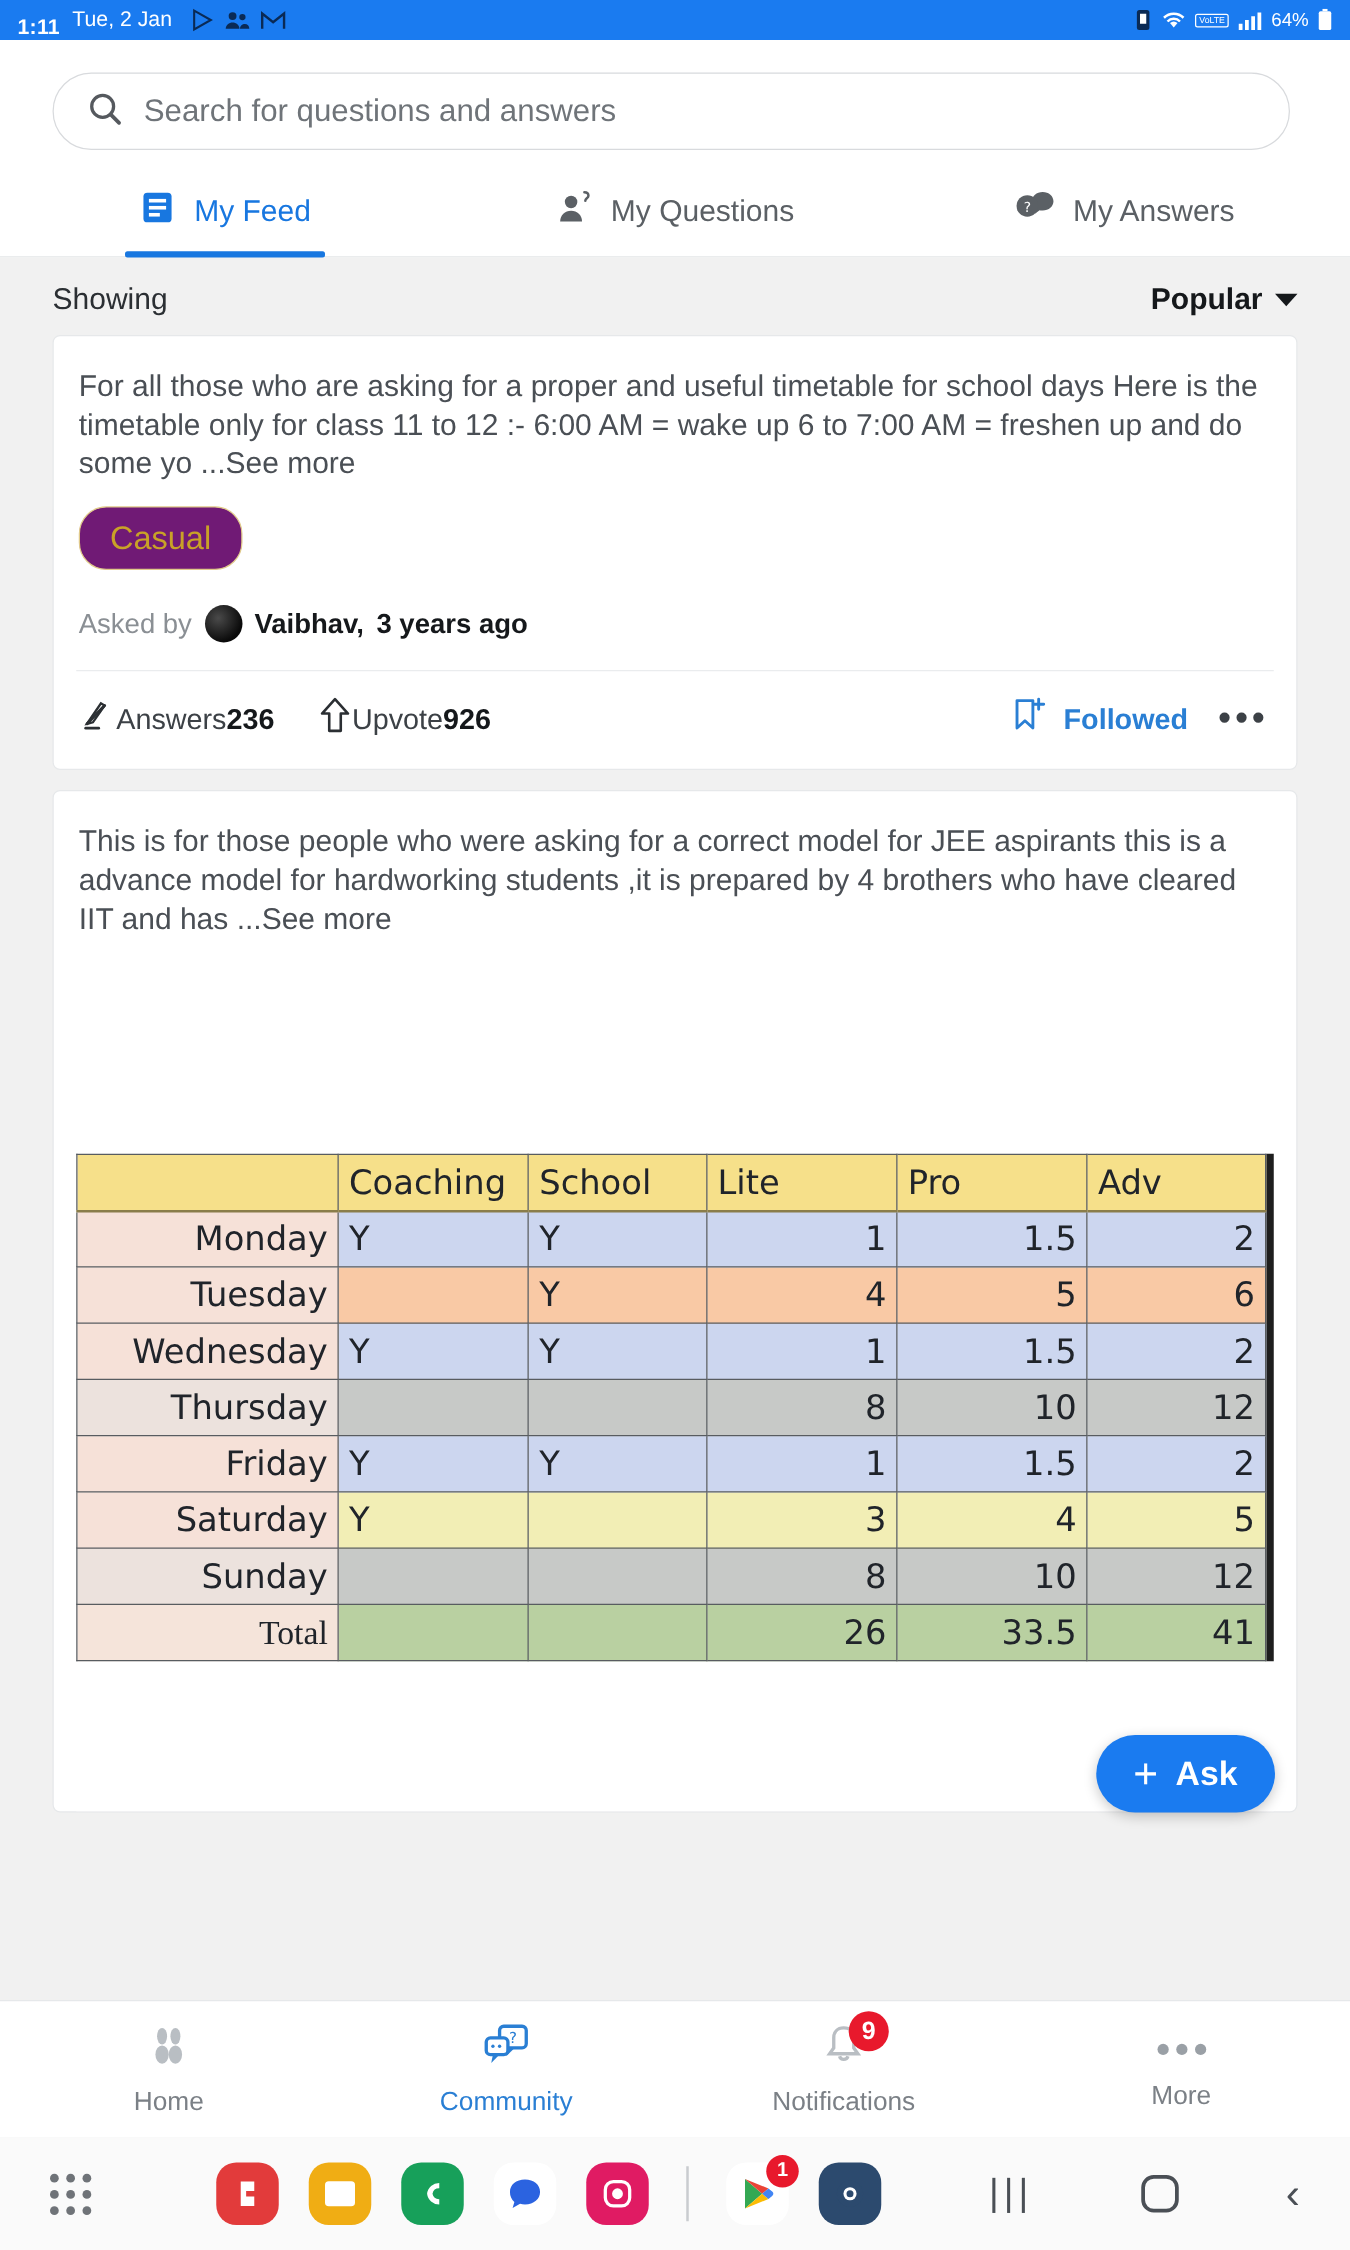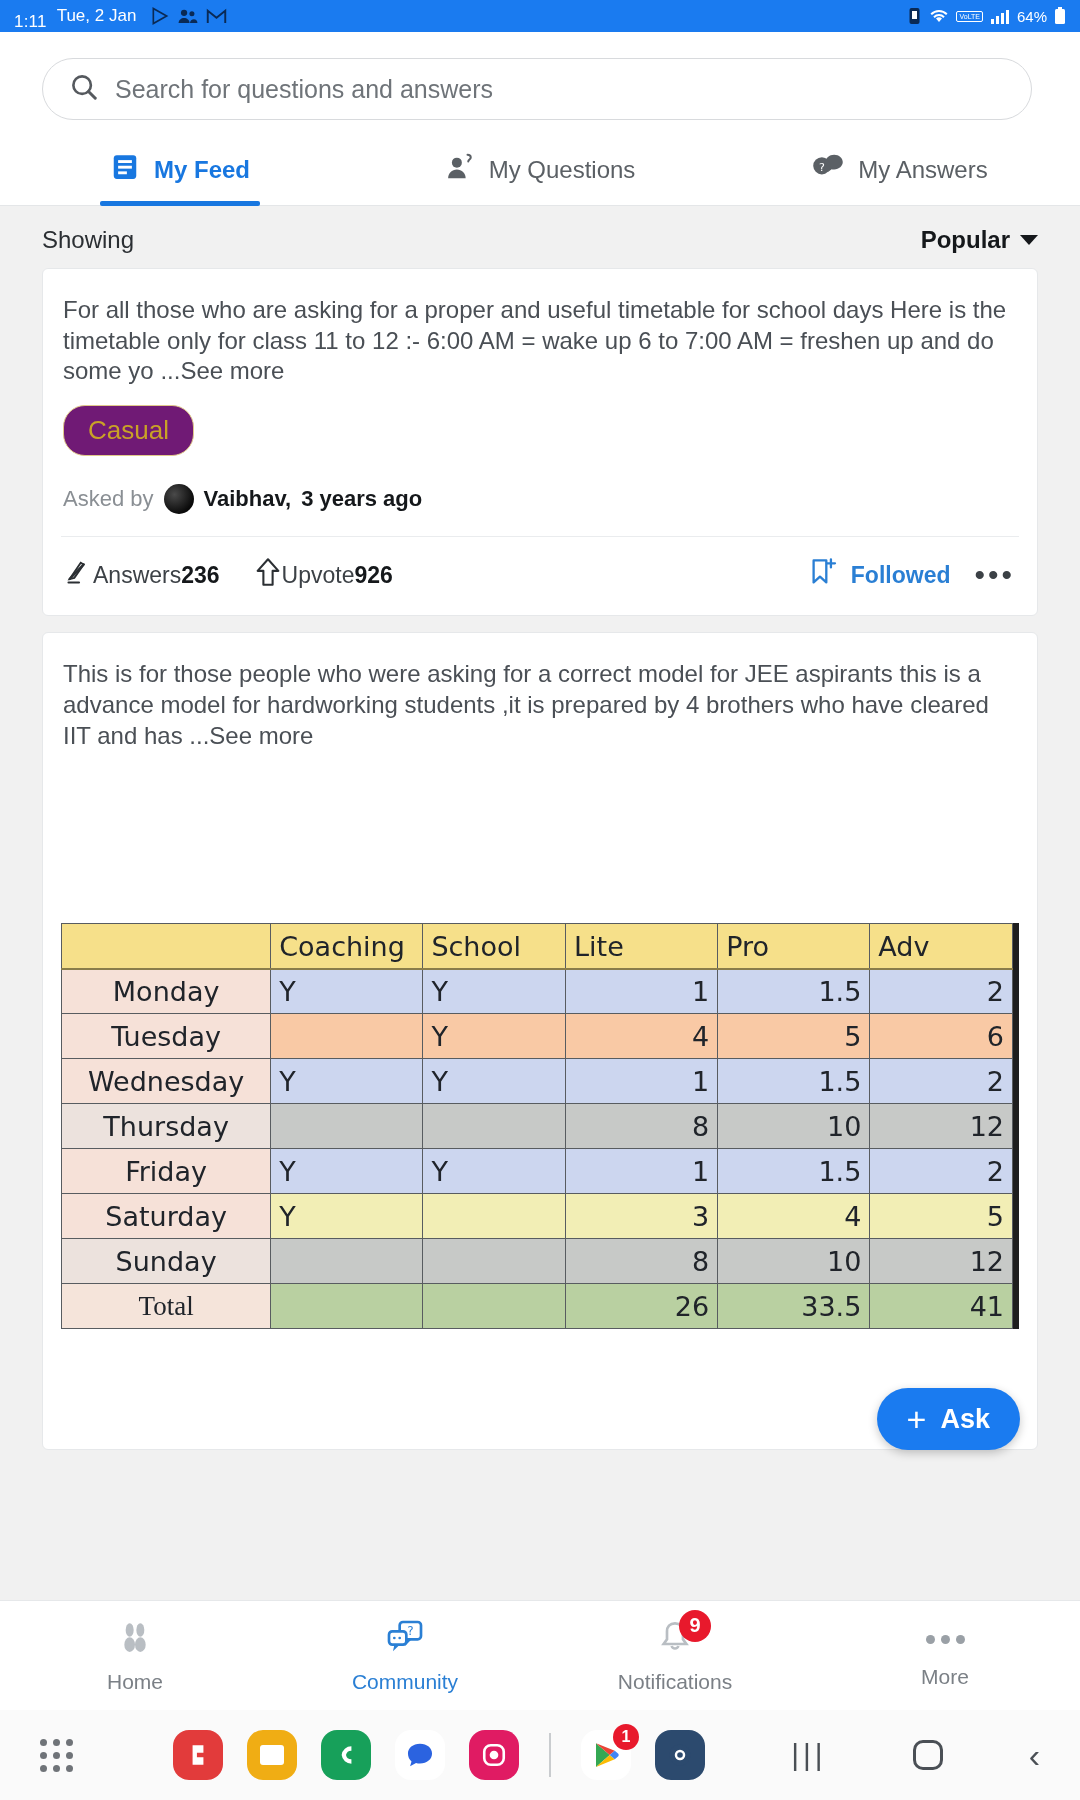--- a/index.html
+++ b/index.html
@@ -14,21 +14,21 @@
   
   .statusbar {
     height: 32px; width: 100%;
     background: #1a7bf0;
     display: flex; align-items: center;
     padding: 0 14px;
     color: #ffffff;
     font-size: 17px;
   }
   .sb-left { display: flex; align-items: center; gap: 10px; }
-  .sb-time { font-weight: 400; letter-spacing: .2px; margin-top: 11px; }
+  .sb-time { font-weight: 700; letter-spacing: .2px; margin-top: 11px; }
   .sb-date { font-weight: 500; }
   .sb-icons { display: flex; align-items: center; gap: 7px; margin-left: 4px; }
   .sb-right { margin-left: auto; display: flex; align-items: center; gap: 7px; font-size: 15px; }
   .sb-right svg, .sb-icons svg { display: block; }
   .volte { font-size: 7px; line-height: 7px; text-align: center; border: 1px solid #fff; padding: 1px 2px; border-radius: 2px; }
 
   
   .app {
     position: absolute; top: 32px; left: 0; right: 0;
     height: 1598px;
@@ -48,21 +48,21 @@
   
   .tabs {
     display: flex; background: #fff;
     border-bottom: 1px solid #e4e6e8;
     height: 72px;
   }
   .tab {
     flex: 1; display: flex; align-items: center; justify-content: center;
     gap: 14px; font-size: 24px; color: #5b6065; position: relative;
   }
-  .tab.active { color: #1877e0; font-weight: 700; }
+  .tab.active { color: #1877e0; font-weight: 400; }
   .tab.active::after {
     content:""; position: absolute; bottom: -1px; left: 50%; transform: translateX(-50%);
     width: 160px; height: 5px; background: #1877e0; border-radius: 2px;
   }
 
   
   .showingbar {
     display: flex; align-items: center; justify-content: space-between;
     padding: 20px 42px 14px 42px; background: #f1f1f1;
   }
@@ -114,21 +114,21 @@
     table-layout: fixed;
   }
   .sheet td, .sheet th {
     border: 1px solid #585c60;
     font-size: 27px; font-weight: 400;
     padding: 5px 8px; height: 45px;
     color: #20242a;
   }
   .sheet thead th { background: #f6e08a; text-align: left; border-bottom: 2px solid #8a7d4a; }
   .sheet thead th.corner { background: #f6e08a; }
-  .c-day { text-align: center; }
+  .c-day { text-align: right; }
   .num { text-align: right; }
   .yv { text-align: left; }
   .r-blue td { background: #ccd6ef; }
   .r-orange td { background: #f9c9a5; }
   .r-grey td { background: #c7c9c7; }
   .r-yellow td { background: #f2eeb5; }
   .r-green td { background: #b9d0a1; }
   tr td.c-day { background: #f6e1d8 !important; }
   .r-grey td.c-day { background: #ece2dd !important; }
   .r-green td.c-day { background: #f5e4da !important; font-family: Liberation Serif, serif; }

